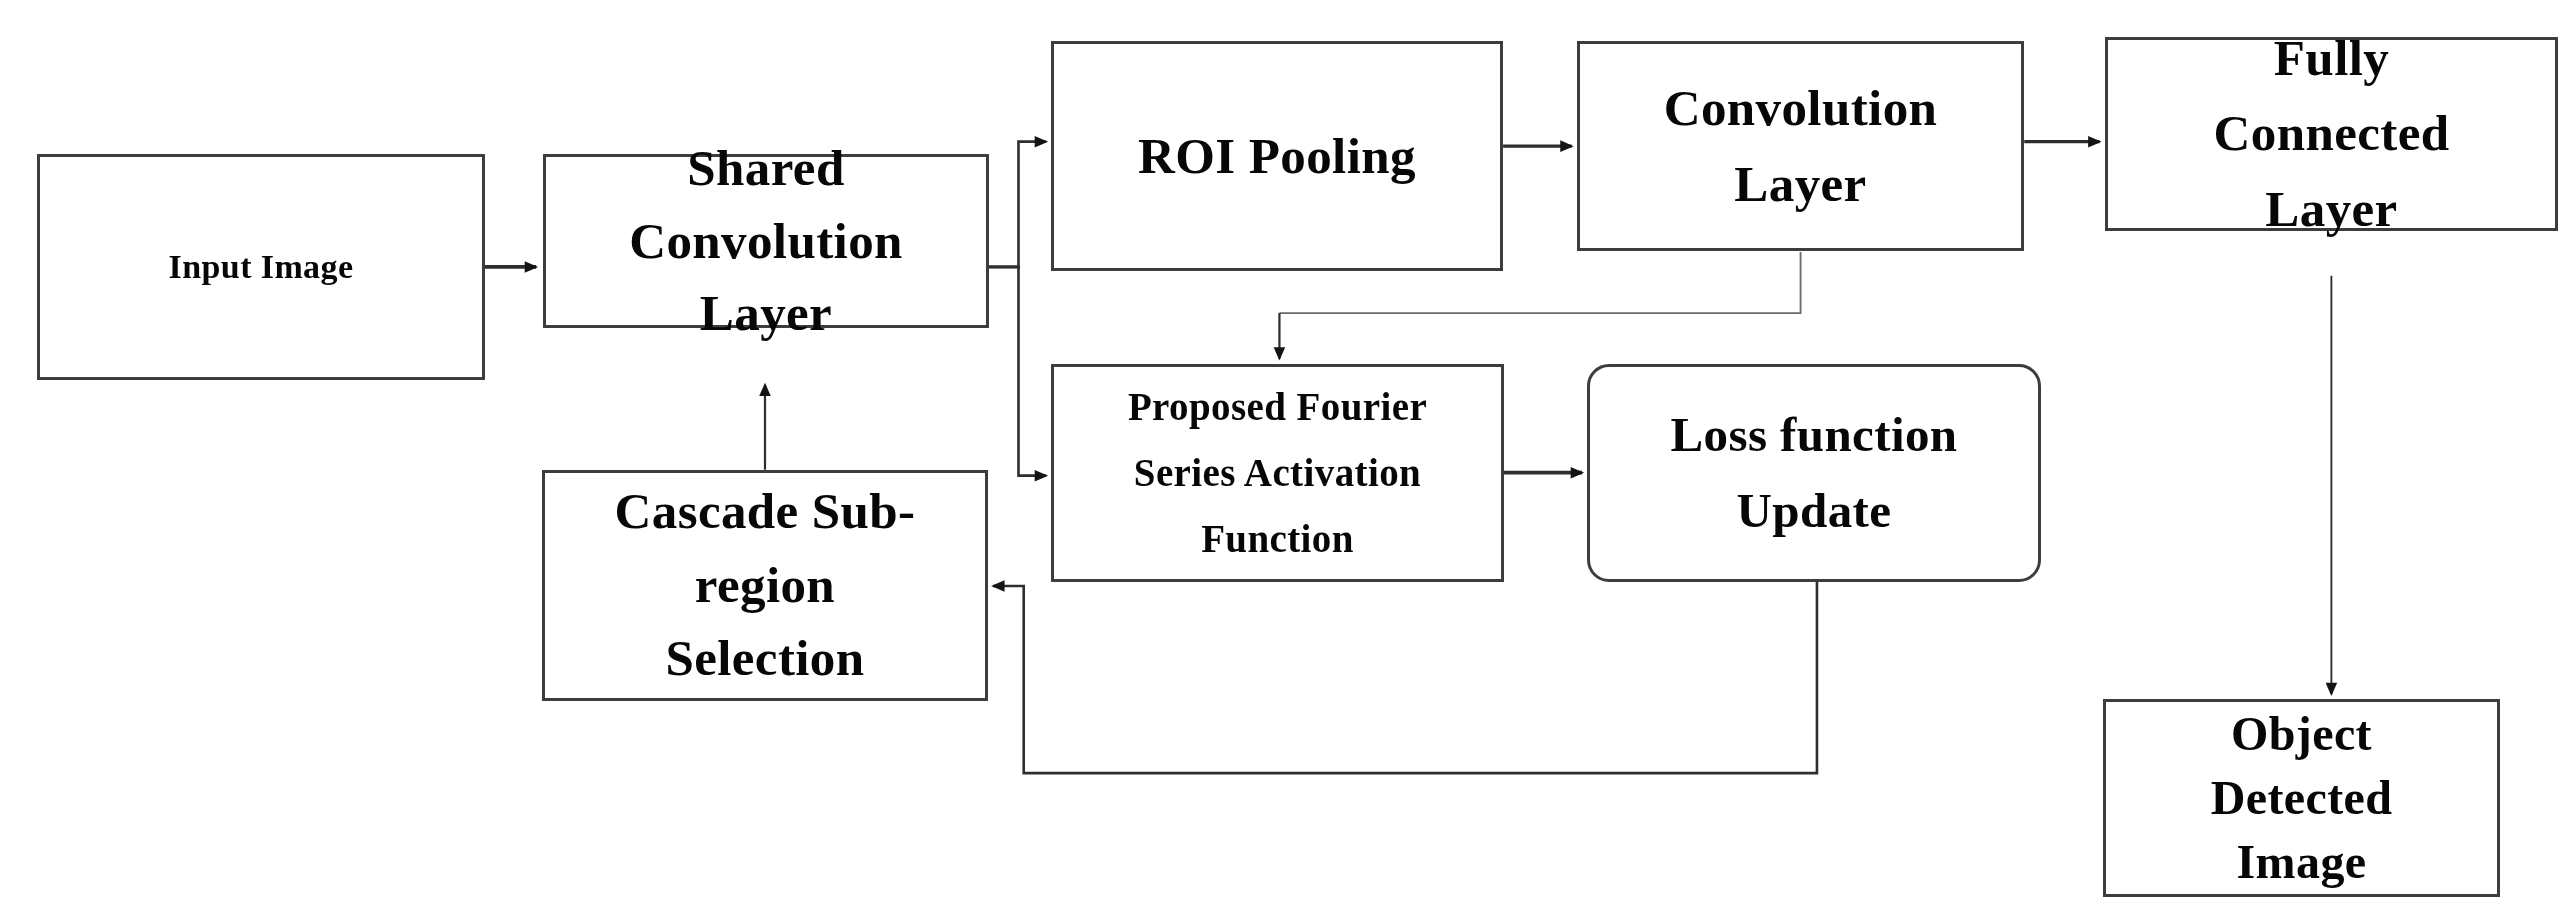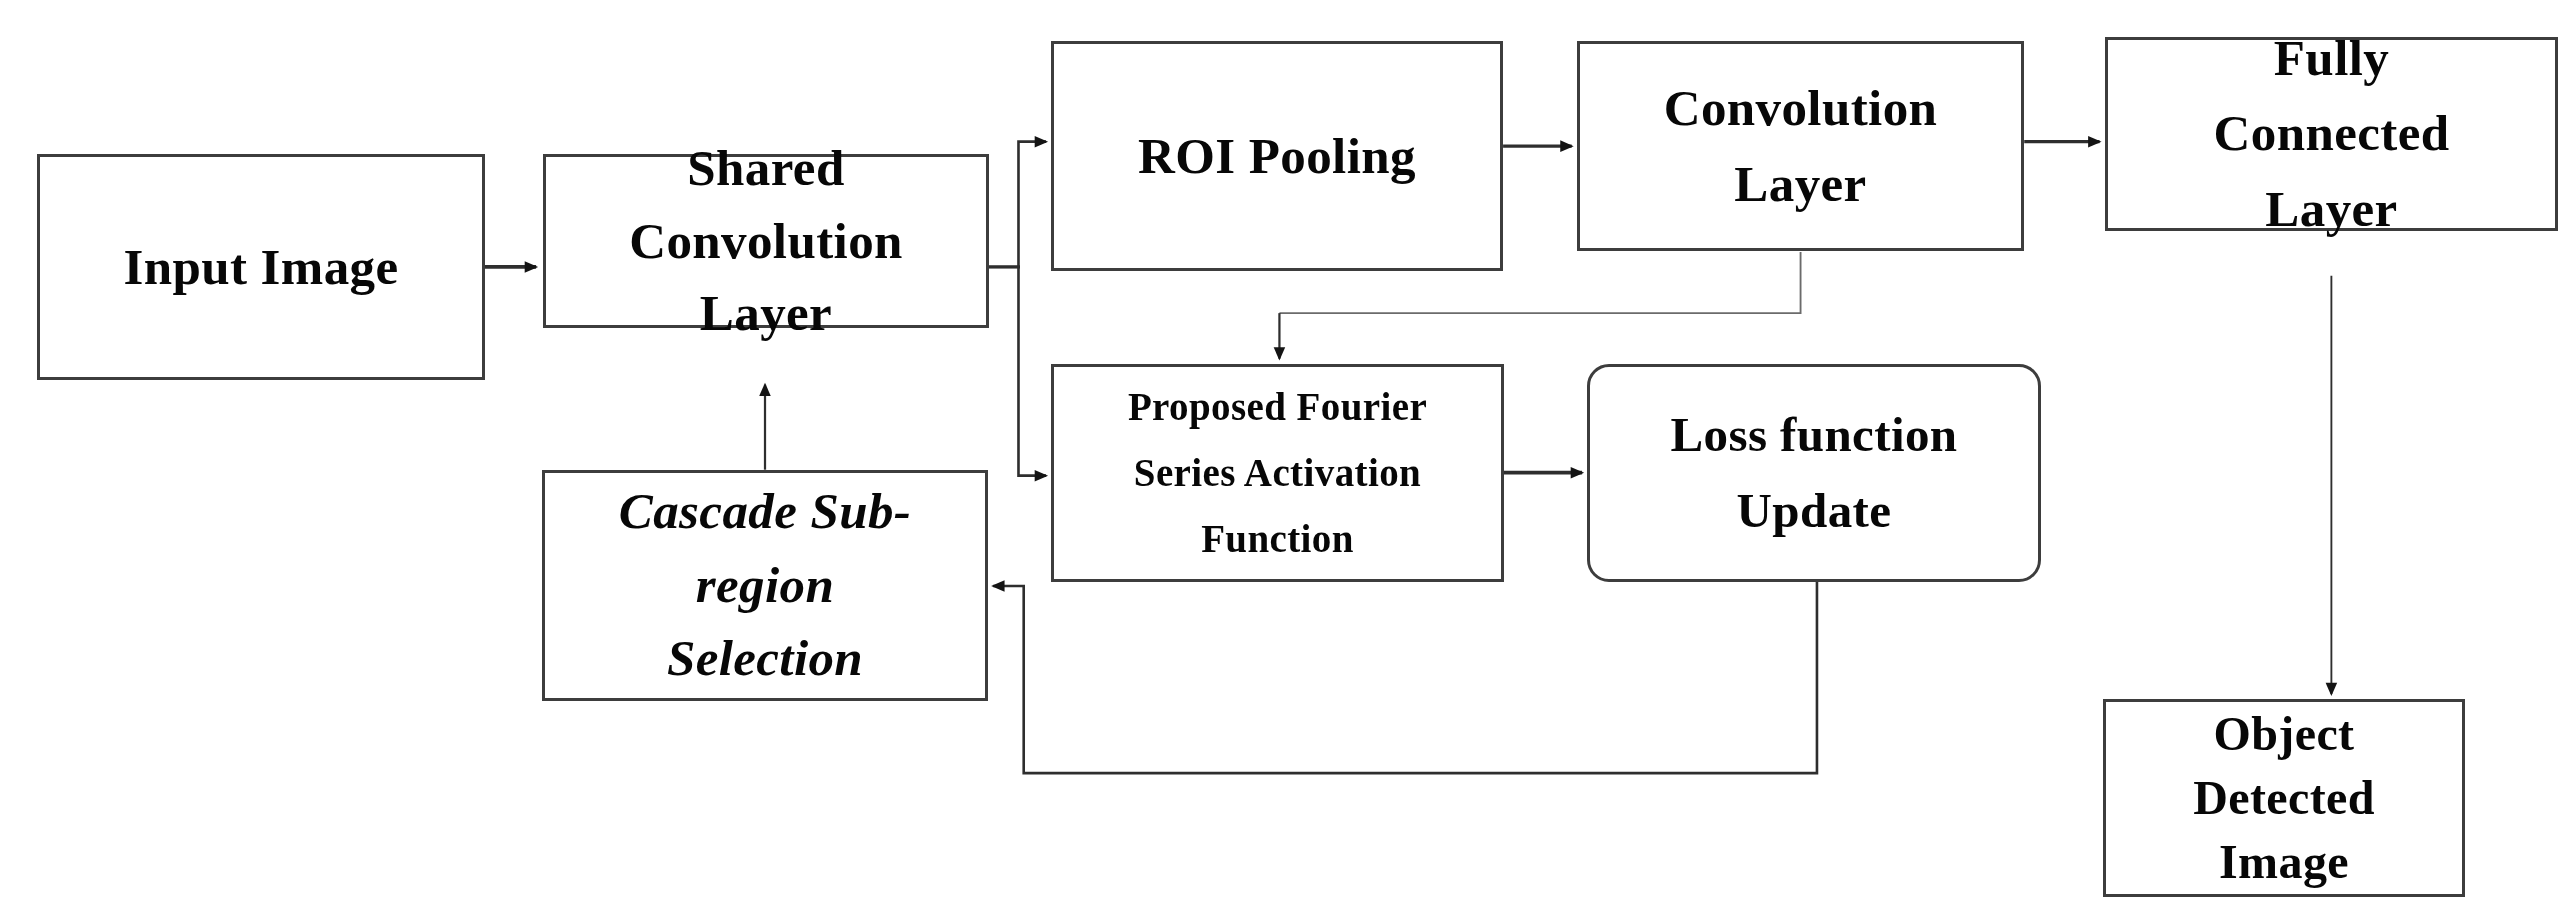--- a/index.html
+++ b/index.html
@@ -29,29 +29,29 @@
     display: flex;
     align-items: center;
     justify-content: center;
     text-align: center;
     white-space: pre-line;
     font-weight: bold;
     color: #070707;
     letter-spacing: 0.4px;
   }
   
-  .n-input    { left:  37px; top: 154px; width: 448px; height: 226px; font-size: 51px; }
+  .n-input    { left:  37px; top: 154px; width: 448px; height: 226px; font-size: 34px; }
   .n-shared   { left: 543px; top: 154px; width: 446px; height: 174px; font-size: 51px; line-height: 1.42; }
   .n-roi      { left: 1051px; top:  41px; width: 452px; height: 230px; font-size: 51px; }
   .n-conv     { left: 1577px; top:  41px; width: 447px; height: 210px; font-size: 51px; line-height: 1.5; }
   .n-fc       { left: 2105px; top:  37px; width: 453px; height: 194px; font-size: 51px; line-height: 1.48; }
   .n-fourier  { left: 1051px; top: 364px; width: 453px; height: 218px; font-size: 39px; line-height: 1.7; }
   .n-loss     { left: 1587px; top: 364px; width: 454px; height: 218px; font-size: 49px; line-height: 1.55; border-radius: 22px; }
-  .n-cascade  { left: 542px; top: 470px; width: 446px; height: 231px; font-size: 51px; line-height: 1.45; font-style: italic; }
-  .n-object   { left: 2103px; top: 699px; width: 362px; height: 198px; font-size: 48px; line-height: 1.34; }
+  .n-cascade  { left: 542px; top: 470px; width: 446px; height: 231px; font-size: 51px; line-height: 1.45; }
+  .n-object   { left: 2103px; top: 699px; width: 397px; height: 198px; font-size: 48px; line-height: 1.34; }
 
   .edge-main  { stroke: #2e2e2e; fill: none; }
   .edge-gray  { stroke: #6b6b6b; fill: none; }
 </style>
 </head>
 <body>
 
 <div class="canvas">
 
   <svg class="connector-layer" viewBox="0 0 3455 1234" xmlns="http://www.w3.org/2000/svg">

